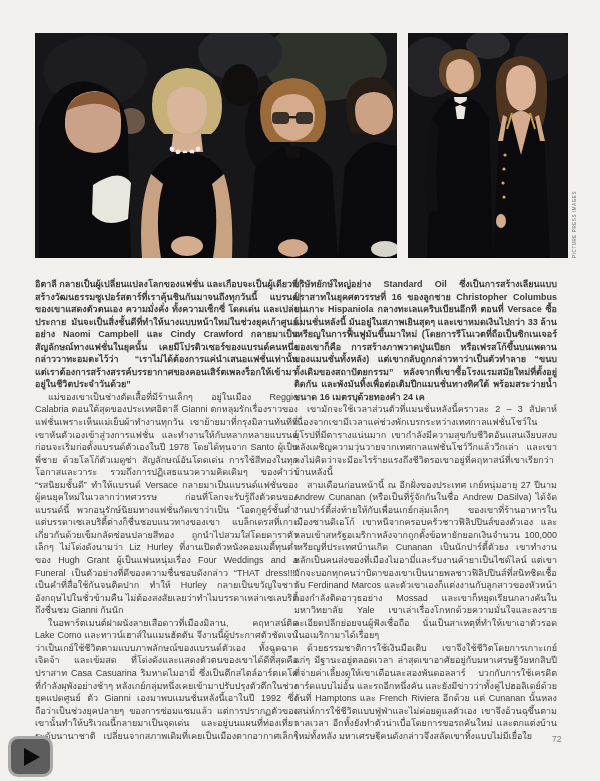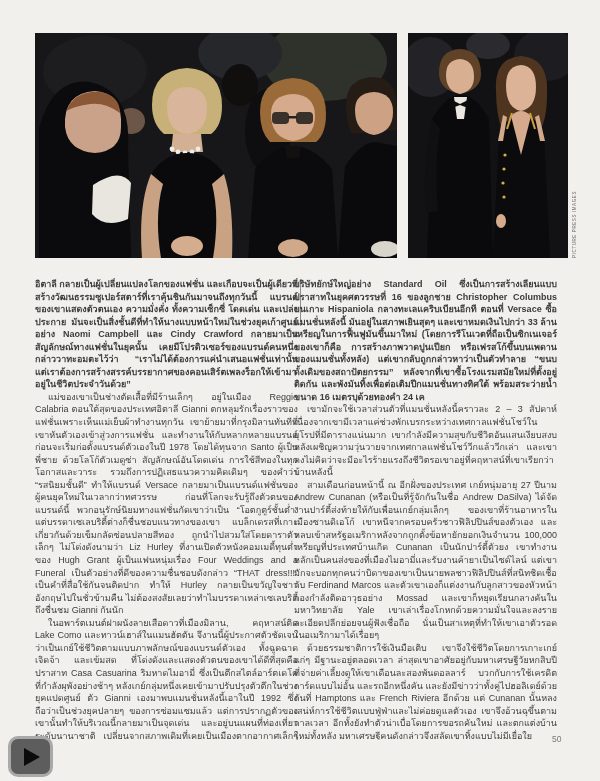--- a/index.html
+++ b/index.html
@@ -132,19 +132,19 @@
   </div>
 
   <div class="col" id="col-right">
     <p class="cont">บริษัทยักษ์ใหญ่อย่าง Standard Oil ซึ่งเป็นการสร้างเลียนแบบปราสาทในยุคศตวรรษที่ 16 ของลูกชาย Christopher Columbus บนเกาะ Hispaniola กลางทะเลแคริบเบียนอีกที ตอนที่ Versace ซื้อแมนชั่นหลังนี้ มันอยู่ในสภาพเยินสุดๆ และเขาหมดเงินไปกว่า 33 ล้านเหรียญในการฟื้นฟูมันขึ้นมาใหม่ (โดยการรีโนเวตที่ถือเป็นซิกเนเจอร์ของเขาก็คือ การสร้างภาพวาดปูนเปียก หรือเฟรสโก้ขึ้นบนเพดานของแมนชั่นทั้งหลัง) แต่เขากลับถูกกล่าวหาว่าเป็นตัวทำลาย “ขนบดั้งเดิมของสถาปัตยกรรม” หลังจากที่เขาซื้อโรงแรมสมัยใหม่ที่ตั้งอยู่ติดกัน และพังมันทิ้งเพื่อต่อเติมปีกแมนชั่นทางทิศใต้ พร้อมสระว่ายน้ำขนาด 16 เมตรบุด้วยทองคำ 24 เค</p>
     <p>เขามักจะใช้เวลาส่วนตัวที่แมนชั่นหลังนี้คราวละ 2 – 3 สัปดาห์ เนื่องจากเขามีเวลาแค่ช่วงพักเบรกระหว่างเทศกาลแฟชั่นโชว์ในยุโรปที่มีตารางแน่นมาก เขากำลังมีความสุขกับชีวิตอันแสนเงียบสงบ หลังเผชิญความวุ่นวายจากเทศกาลแฟชั่นโชว์วีกแล้ววีกเล่า และเขาคงไม่คิดว่าจะมีอะไรร้ายแรงถึงชีวิตรอเขาอยู่ที่คฤหาสน์ที่เขาเรียกว่าบ้านหลังนี้</p>
     <p>สามเดือนก่อนหน้านี้ ณ อีกฝั่งของประเทศ เกย์หนุ่มอายุ 27 ปีนาม Andrew Cunanan (หรือเป็นที่รู้จักกันในชื่อ Andrew DaSilva) ได้จัดงานปาร์ตี้ส่งท้ายให้กับเพื่อนเกย์กลุ่มเล็กๆ ของเขาที่ร้านอาหารในเมืองซานดิเอโก้ เขาหนีจากครอบครัวชาวฟิลิปปินส์ของตัวเอง และหลบเข้าสหรัฐอเมริกาหลังจากถูกตั้งข้อหายักยอกเงินจำนวน 100,000 เหรียญที่ประเทศบ้านเกิด Cunanan เป็นนักปาร์ตี้ตัวยง เขาทำงานหลักเป็นคนส่งของที่เมืองไมอามี่และรับงานค้ายาเป็นไซด์ไลน์ แต่เขามักจะบอกทุกคนว่าบิดาของเขาเป็นนายพลชาวฟิลิปปินส์ที่สนิทชิดเชื้อกับ Ferdinand Marcos และตัวเขาเองก็แต่งงานกับลูกสาวของหัวหน้ากองกำลังติดอาวุธอย่าง Mossad และเขาก็หยุดเรียนกลางคันในมหาวิทยาลัย Yale เขาเล่าเรื่องโกหกด้วยความมั่นใจและลงรายละเอียดปลีกย่อยจนผู้ฟังเชื่อถือ นั่นเป็นสาเหตุที่ทำให้เขาเอาตัวรอดในอเมริกามาได้เรื่อยๆ</p>
     <p>ด้วยธรรมชาติการใช้เงินมือเติบ เขาจึงใช้ชีวิตโดยการเกาะเกย์แก่ๆ มีฐานะอยู่ตลอดเวลา ล่าสุดเขาอาศัยอยู่กับมหาเศรษฐีวัยหกสิบปีที่จ่ายค่าเลี้ยงดูให้เขาเดือนละสองพันดอลลาร์ บวกกับการใช้เครดิตการ์ดแบบไม่อั้น และรถอีกหนึ่งคัน และยังมีข่าวว่าทั้งคู่ไปฮอลิเดย์ด้วยกันที่ Hamptons และ French Riviera อีกด้วย แต่ Cunanan นั้นหลงเสน่ห์การใช้ชีวิตแบบฟู่ฟ่าและไม่ค่อยดูแลตัวเอง เขาจึงอ้วนฉุขึ้นตามกาลเวลา อีกทั้งยังทำตัวน่าเบื่อโดยการขอรถคันใหม่ และตกแต่งบ้านใหม่ทั้งหลัง มหาเศรษฐีคนดังกล่าวจึงสลัดเขาทิ้งแบบไม่มีเยื่อใย</p>
 
   </div>
 
-  <div class="page-number">50</div>
+  <div class="page-number">72</div>
 
   <button class="nav-arrow" type="button" aria-label="next page">
     <span class="tri"></span>
   </button>
 
 </div>
 
 </body></html>

